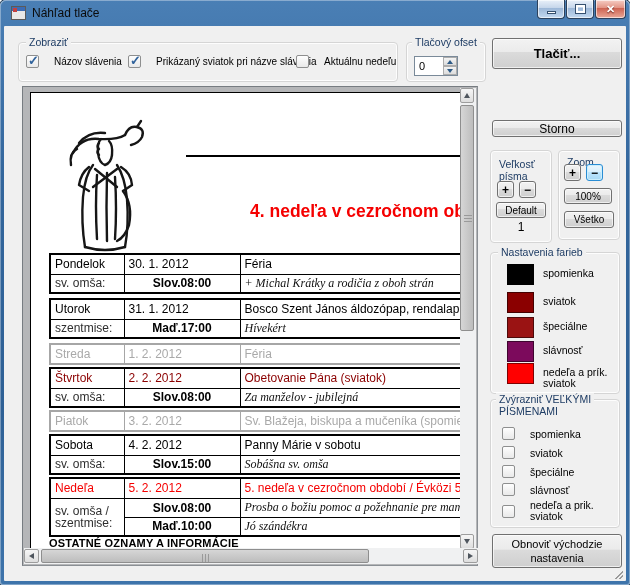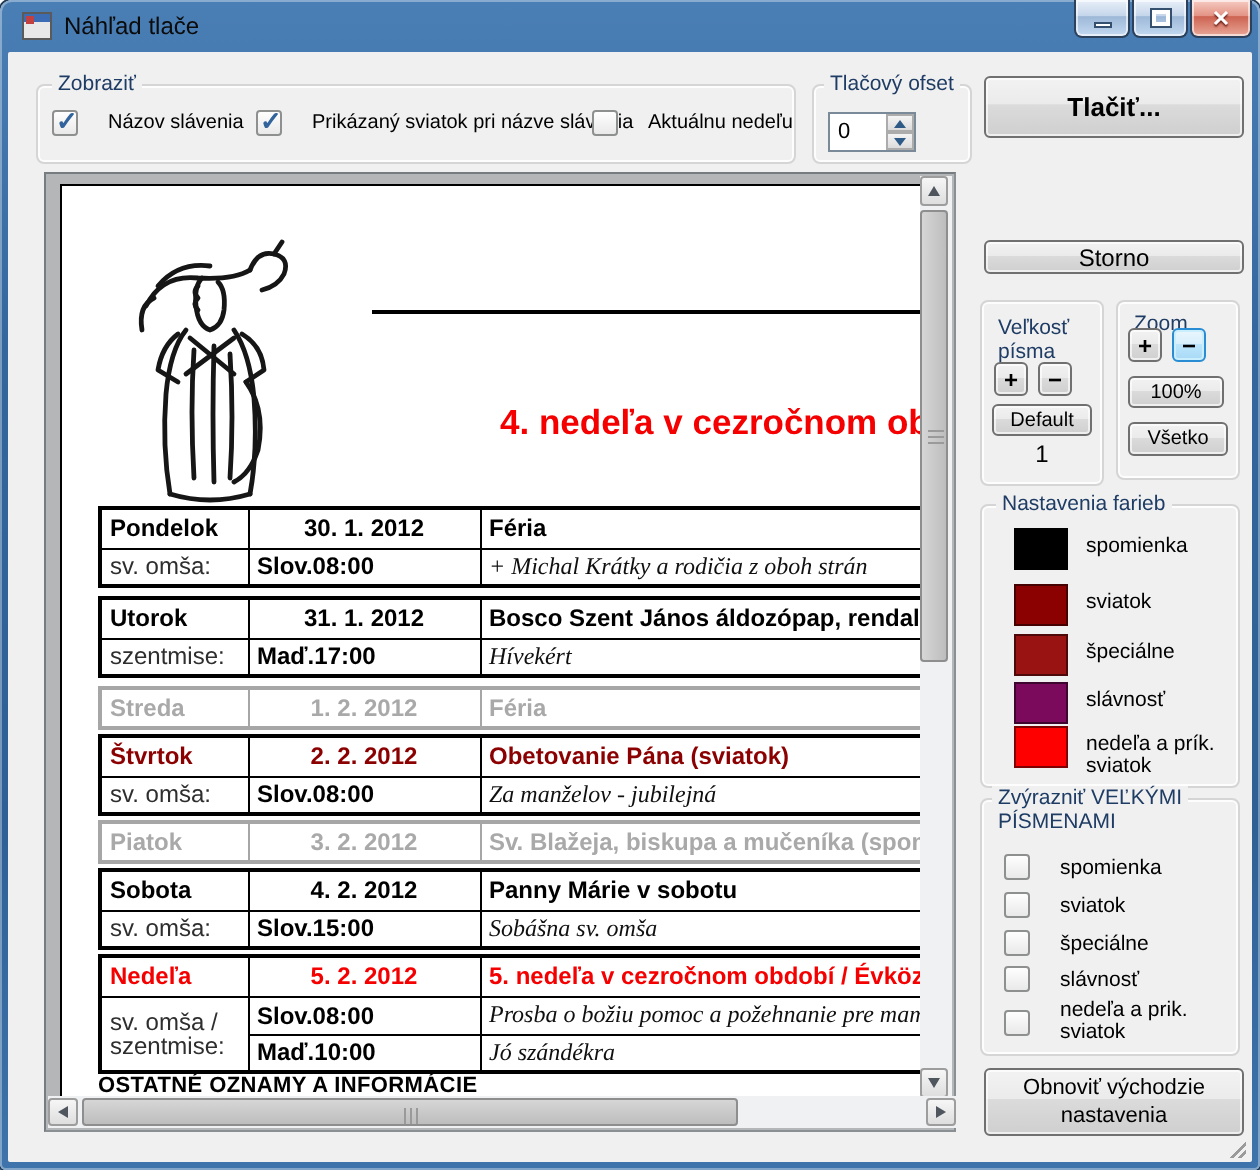--- a/index.html
+++ b/index.html
@@ -81,25 +81,25 @@
 
   
   .logo{position:absolute;left:28px;top:20px;width:94px;height:142px;}
   .parish{position:absolute;left:216px;top:36px;font-size:13.5px;font-weight:bold;white-space:nowrap;color:#000;}
   .hline{position:absolute;left:155px;top:62px;width:540px;height:2px;background:#000;}
   .main-title{position:absolute;left:206px;top:66px;font-size:32px;font-weight:bold;white-space:nowrap;color:#000;letter-spacing:-.5px;}
   .sub-title{position:absolute;left:219px;top:108px;font-size:17.5px;font-weight:bold;white-space:nowrap;color:#f50000;}
   .pgrp{position:absolute;left:18px;width:620px;border-collapse:collapse;table-layout:fixed;border:2px solid #000;}
   .pgrp td{border:1px solid #000;overflow:hidden;white-space:nowrap;padding:0 4px;vertical-align:middle;}
   .pgrp .c1{width:74px;} .pgrp .c2{width:116px;} 
-  .dayrow td{height:20px;font-size:12px;font-weight:bold;margin-left:33px;}
+  .dayrow td{height:20px;font-size:12px;font-weight:normal;margin-left:33px;}
   .massrow td{height:19px;font-size:12px;}
-  .date{text-align:center;}
+  .date{text-align:left;}
   .lbl{font-weight:normal;font-size:10.5px;color:#2e2e2e;}
-  .langtime{display:flex;justify-content:flex-start;font-weight:bold;font-size:12px;}
+  .langtime{display:flex;justify-content:center;font-weight:bold;font-size:12px;}
   .intent{font-family:"Liberation Serif",serif;font-style:italic;font-size:12.5px;color:#101010;}
   .pgrp.gray{border-color:#a6a6a6;border-width:2px;}
   .pgrp.gray td{border-color:#a6a6a6;color:#a9a9a9;}
   .pgrp.feast .dayrow td{color:#8b0000;}
   .pgrp.sunday .dayrow td{color:#f50000;}
   .pfooter{position:absolute;left:18px;top:444px;font-size:11px;font-weight:bold;letter-spacing:.2px;color:#000;}
   .val13{position:absolute;left:500px;top:220px;width:42px;text-align:center;font-size:12px;}
   .resize-grip{position:absolute;right:7px;bottom:6px;width:8px;height:8px;
     background:linear-gradient(135deg,transparent 50%,#9a9a9a 50%,#9a9a9a 60%,transparent 60%,transparent 75%,#9a9a9a 75%,#9a9a9a 85%,transparent 85%);}
 </style>

